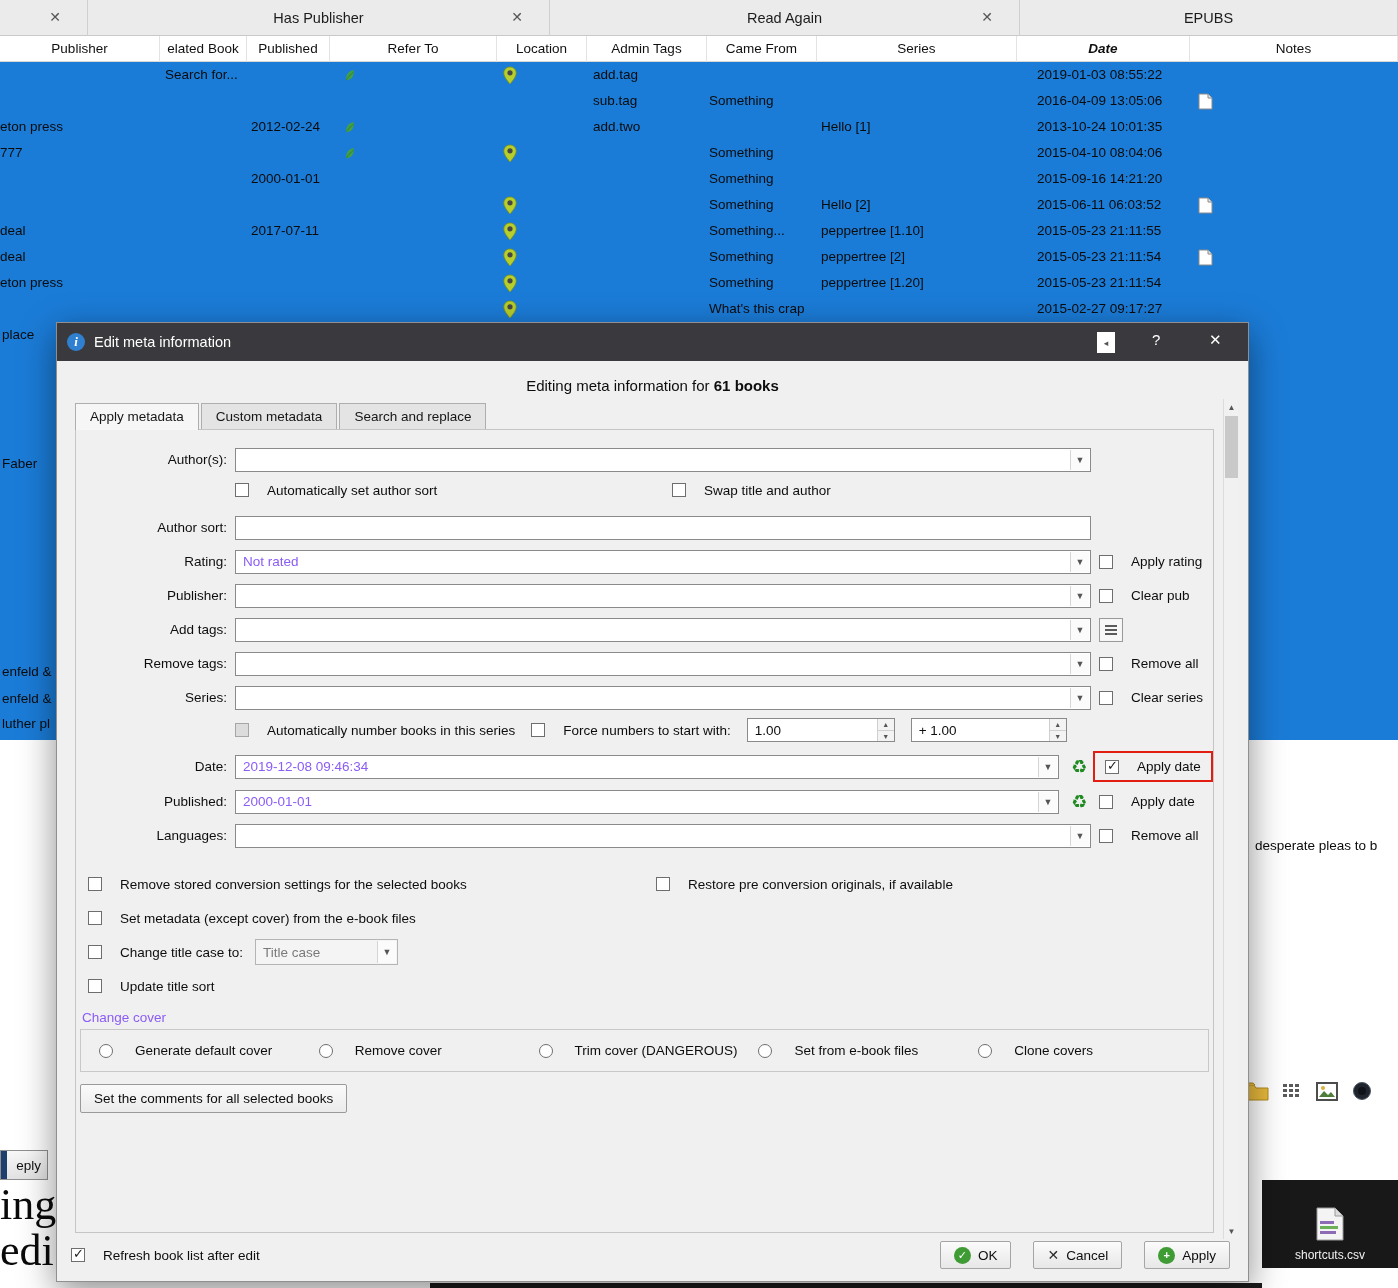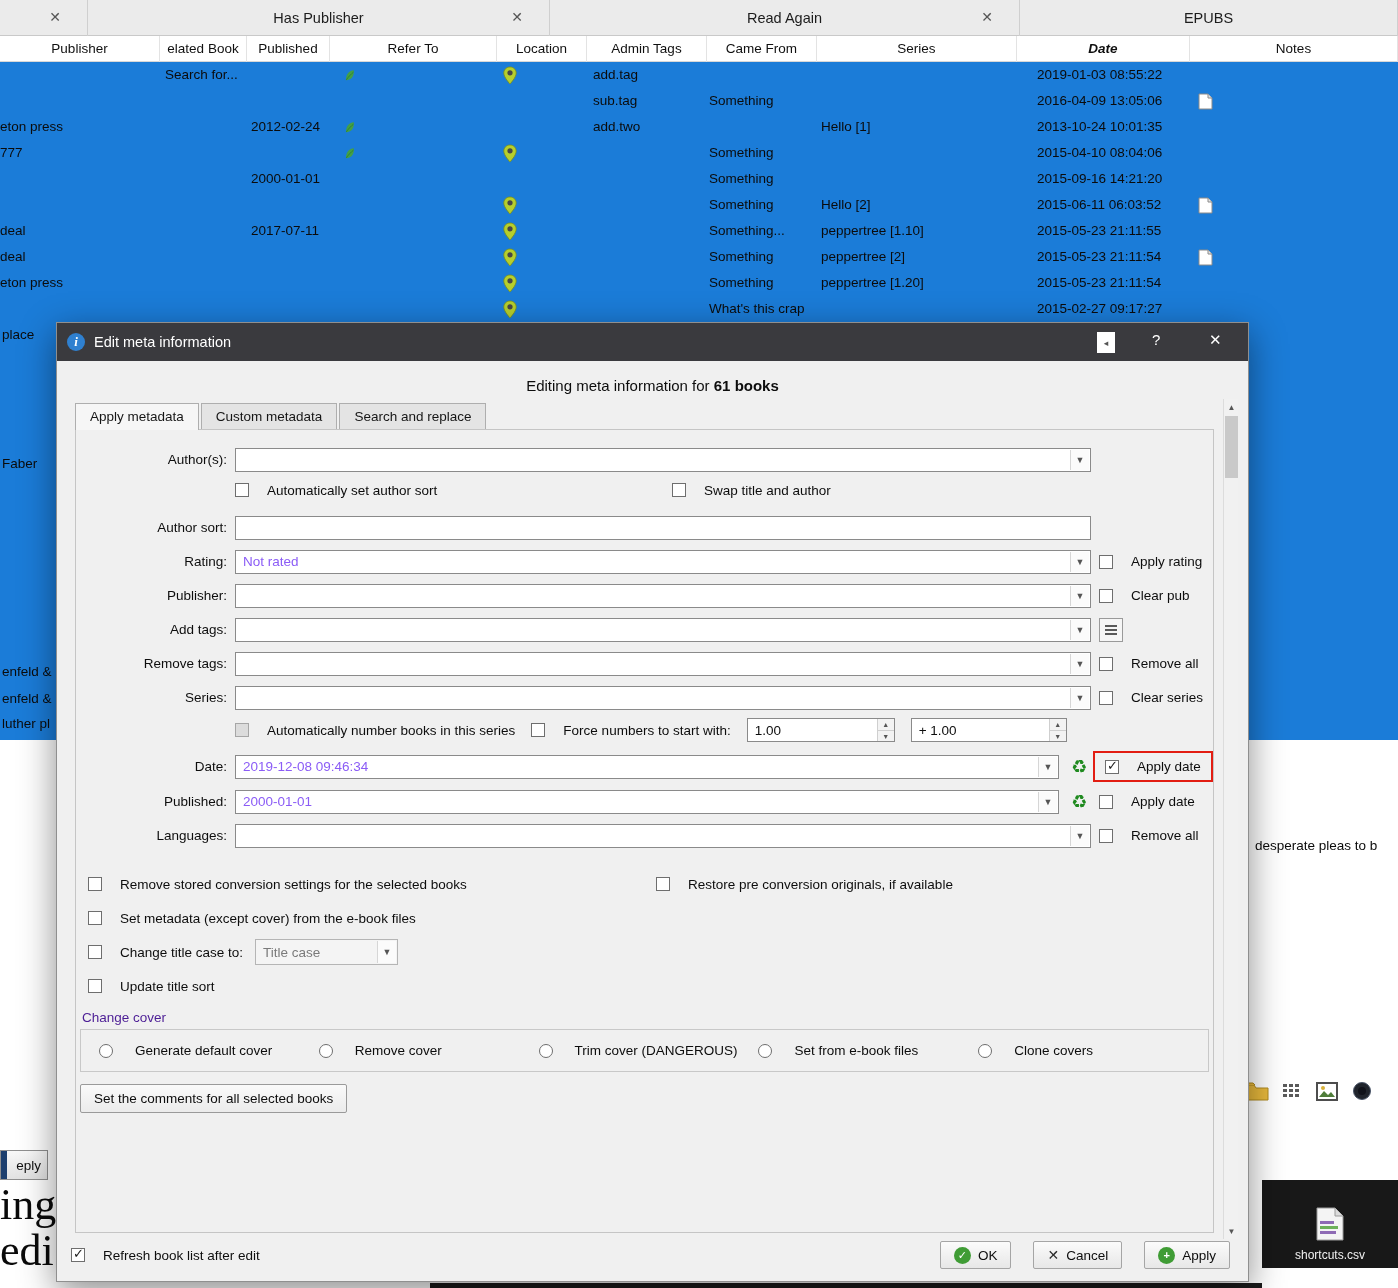--- a/index.html
+++ b/index.html
@@ -106,21 +106,21 @@
   .tags-lines::after { content:""; position:absolute; left:0; right:0; top:2px; height:2px; background:#5a5a5a; }
 
   .redbox { display:inline-flex; align-items:center; border:2px solid #e21d12; padding:6px 10px; margin-left:-6px; background:transparent; }
 
   .checks-2col { grid-column:2 / 4; display:grid; grid-template-columns:437px auto; align-items:center; }
   .series-opts { grid-column:2 / 4; display:flex; align-items:center; gap:16px; }
   .fullrow { display:grid; grid-template-columns:568px auto; align-items:center; margin:6px 0 6px 12px; min-height:28px; }
   .fullrow.single { grid-template-columns:auto; justify-content:start; }
   .inline-left { display:flex; align-items:center; gap:12px; margin:6px 0 6px 12px; min-height:28px; }
 
-  .section-label { margin:10px 0 4px 6px; color:#4c1d95; }
+  .section-label { margin:10px 0 4px 6px; color:#8b5cf6; }
   .cover-group { border:1px solid #c8c8c8; margin:0 4px; padding:13px 10px 13px 18px; display:grid; grid-template-columns:repeat(5,1fr); }
   .comments-btn { margin:12px 0 0 4px; display:inline-block; padding:6px 13px; background:linear-gradient(#fafafa,#ebebeb); border:1px solid #9a9a9a; border-radius:2px; color:#0d0d0d; cursor:pointer; }
 
   
   .dscroll { position:absolute; left:1166px; top:76px; width:15px; height:840px; background:#f1f1f1; border-left:1px solid #dcdcdc; }
   .dscroll .arrow { position:absolute; left:0; width:15px; height:16px; display:flex; align-items:center; justify-content:center; font-size:8px; color:#555; }
   .dscroll .up { top:0; }
   .dscroll .down { bottom:0; }
   .dscroll .thumb { position:absolute; left:1px; top:17px; width:13px; height:62px; background:#c9c9c9; }
 

